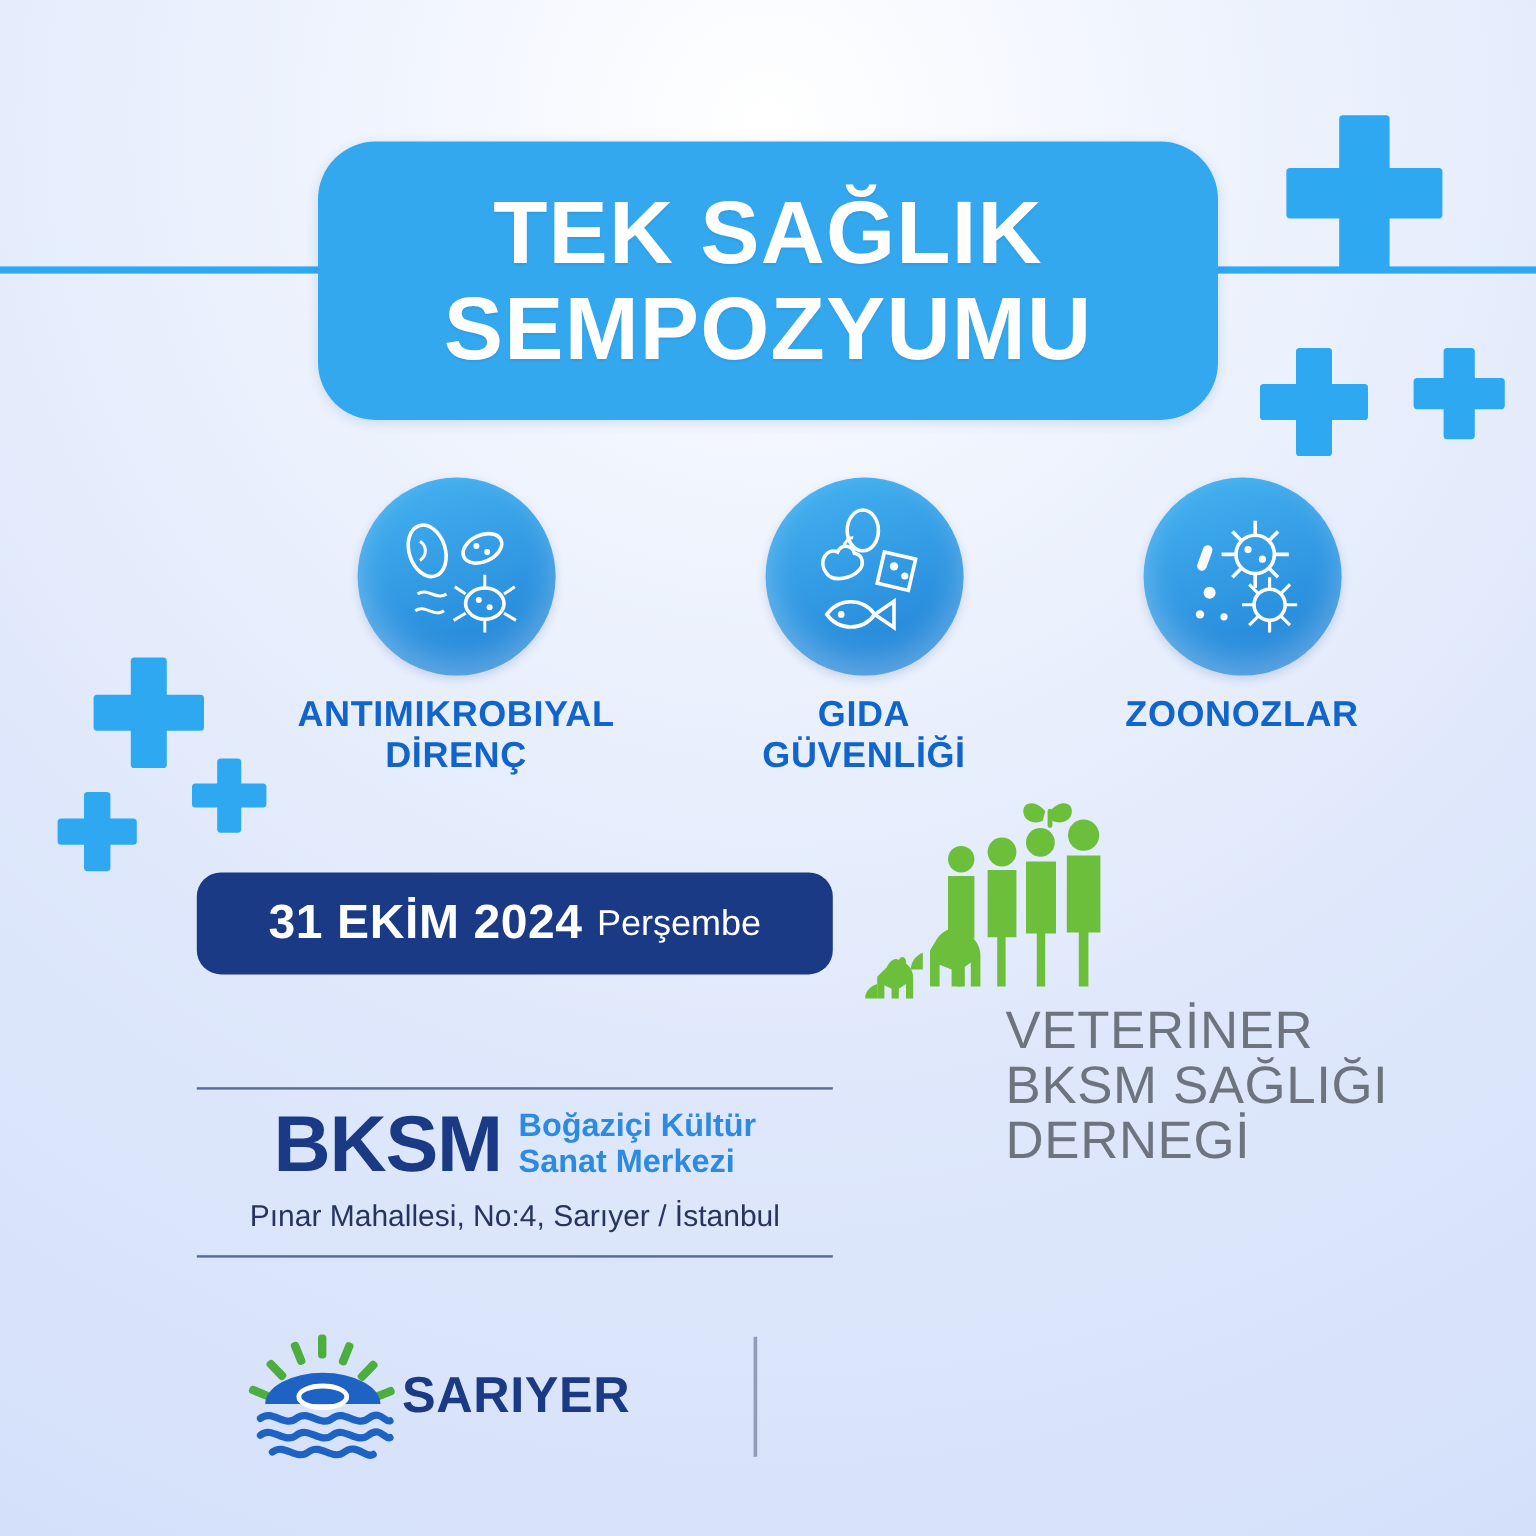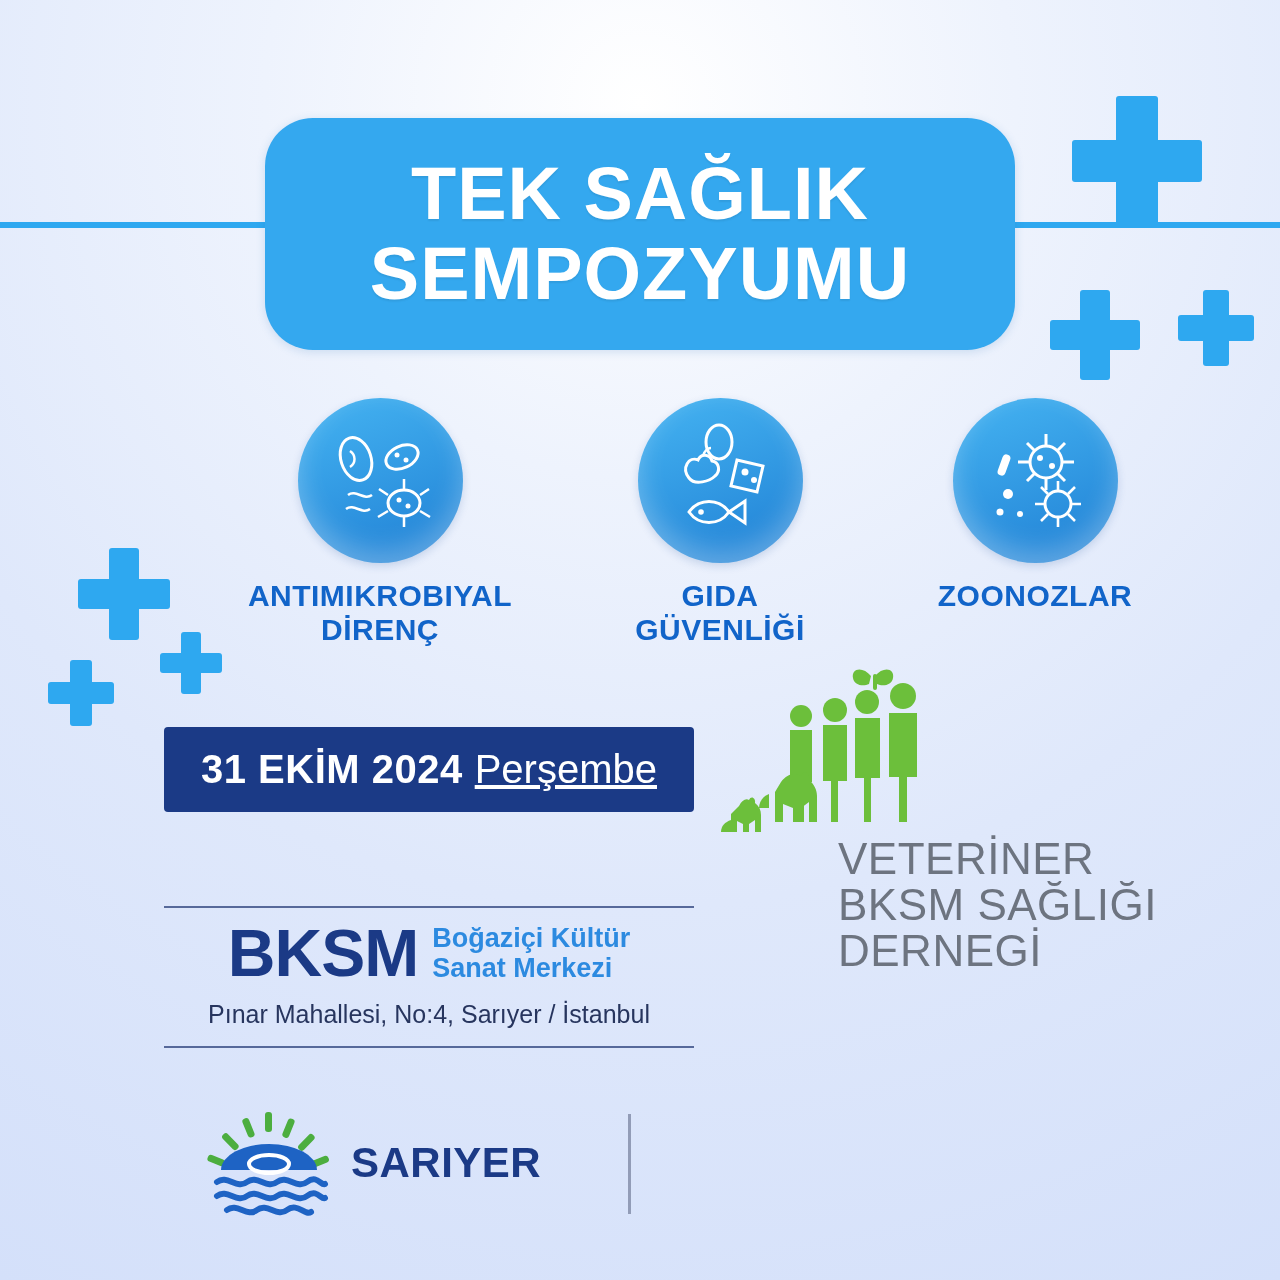--- a/index.html
+++ b/index.html
@@ -103,37 +103,36 @@
   #topic-2 { left: 870px; }
 
   
   .date-pill {
     position: absolute;
     left: 164px;
     top: 727px;
     width: 530px;
     height: 85px;
     background: #1b3a86;
-    border-radius: 4px;
+    border-radius: 20px;
     display: flex;
     align-items: center;
     justify-content: center;
     gap: 12px;
   }
   .date-strong {
     color: #ffffff;
     font-weight: bold;
     font-size: 40px;
     letter-spacing: .5px;
   }
   .date-day {
     color: #ffffff;
-    font-size: 40px;
+    font-size: 30px;
     font-weight: normal;
-    text-decoration: underline;
   }
   .time {
     position: absolute;
     left: 164px;
     top: 830px;
     width: 530px;
     text-align: center;
     color: #e8172a;
     font-weight: bold;
     font-size: 52px;
@@ -224,21 +223,21 @@
     top: 1098px;
     width: 1280px;
     height: 140px;
   }
   .muni {
     position: absolute;
     left: 205px;
     top: 10px;
     display: flex;
     align-items: center;
-    gap: 16px;
+    gap: 0;
   }
   .muni-text {
     color: #1b3a86;
     font-weight: bold;
     font-size: 42px;
     line-height: 1.05;
     letter-spacing: .5px;
   }
   .divider {
     position: absolute;

